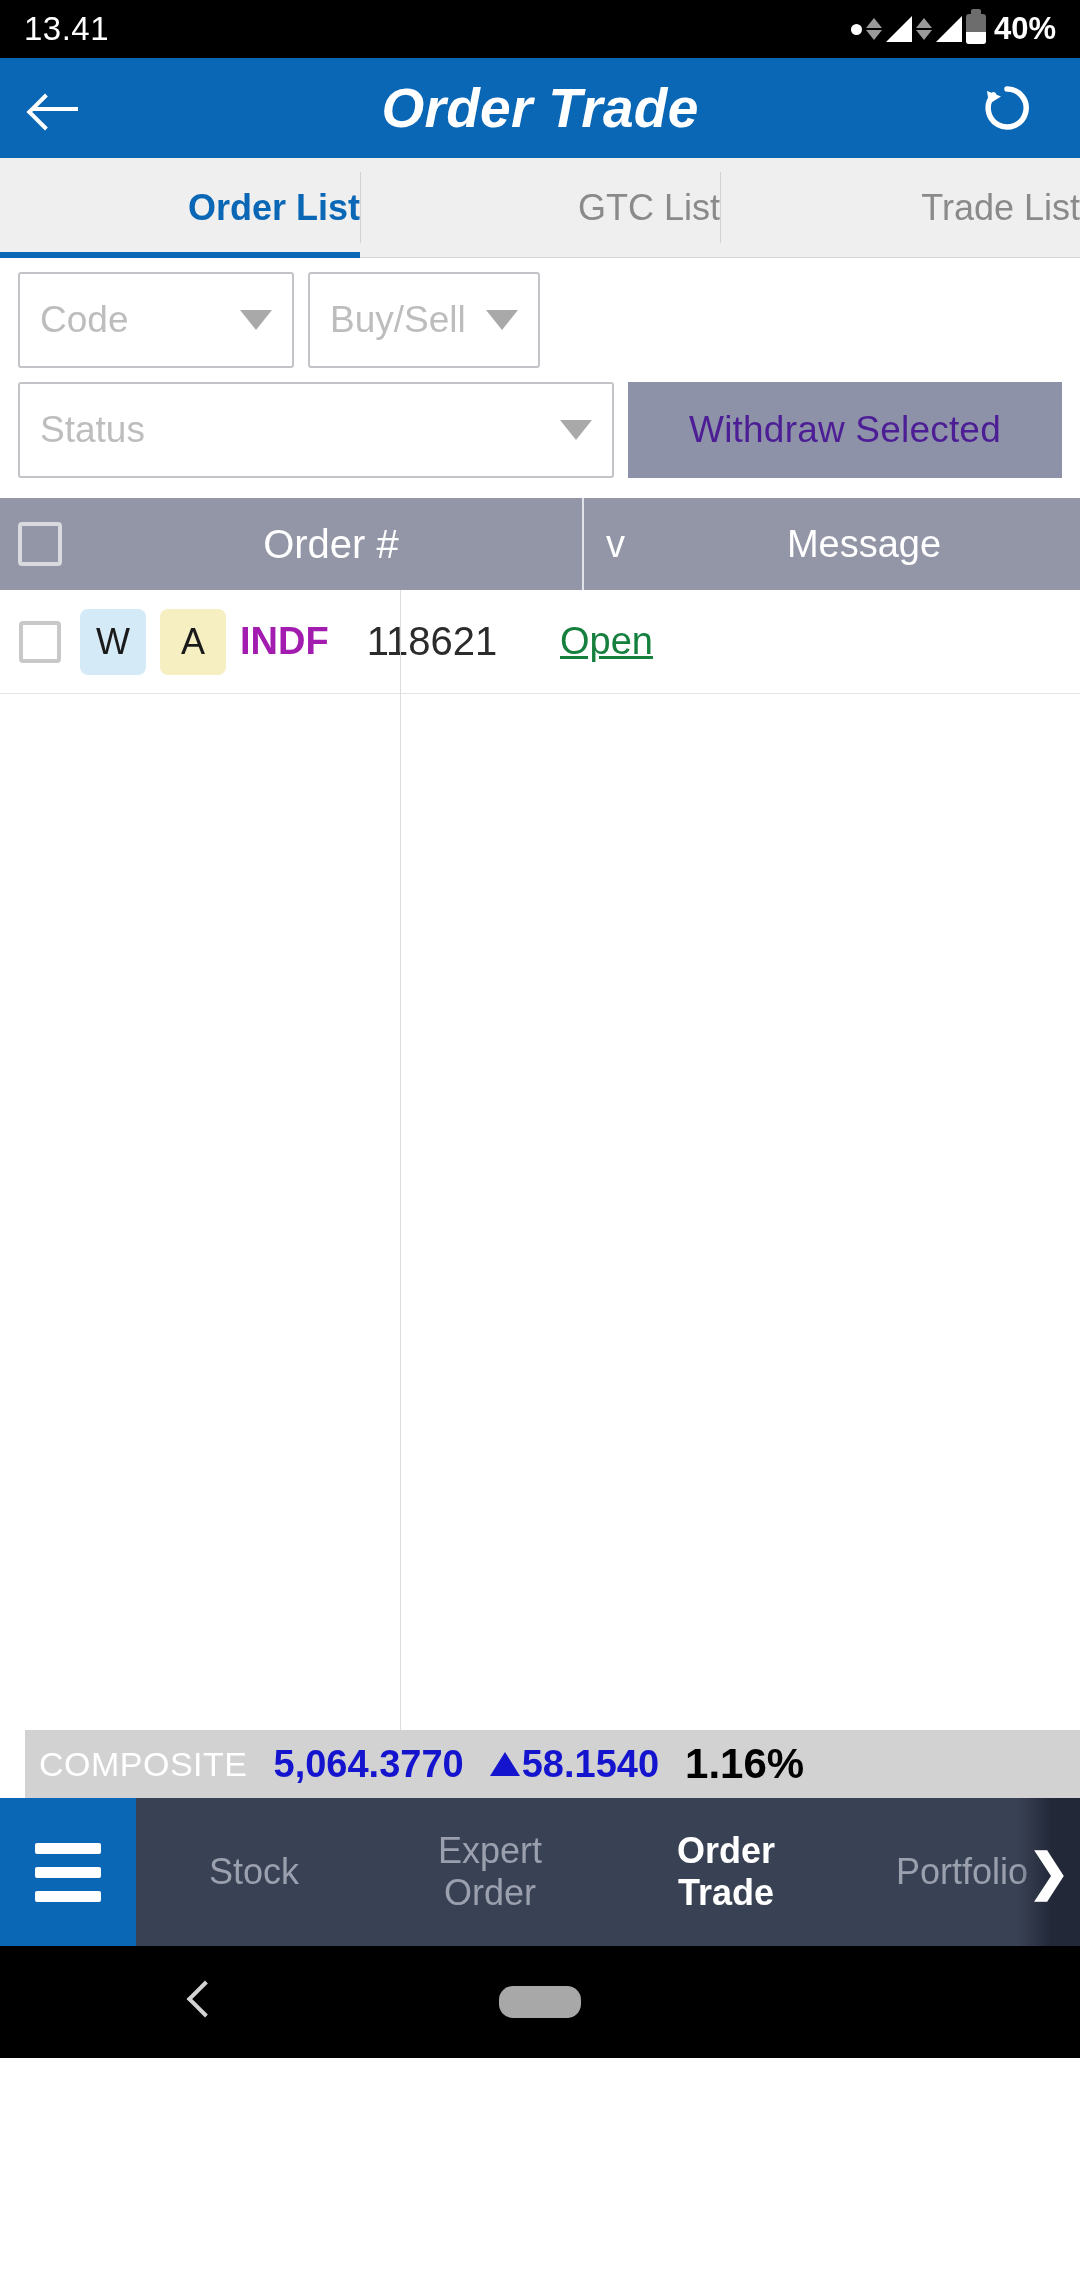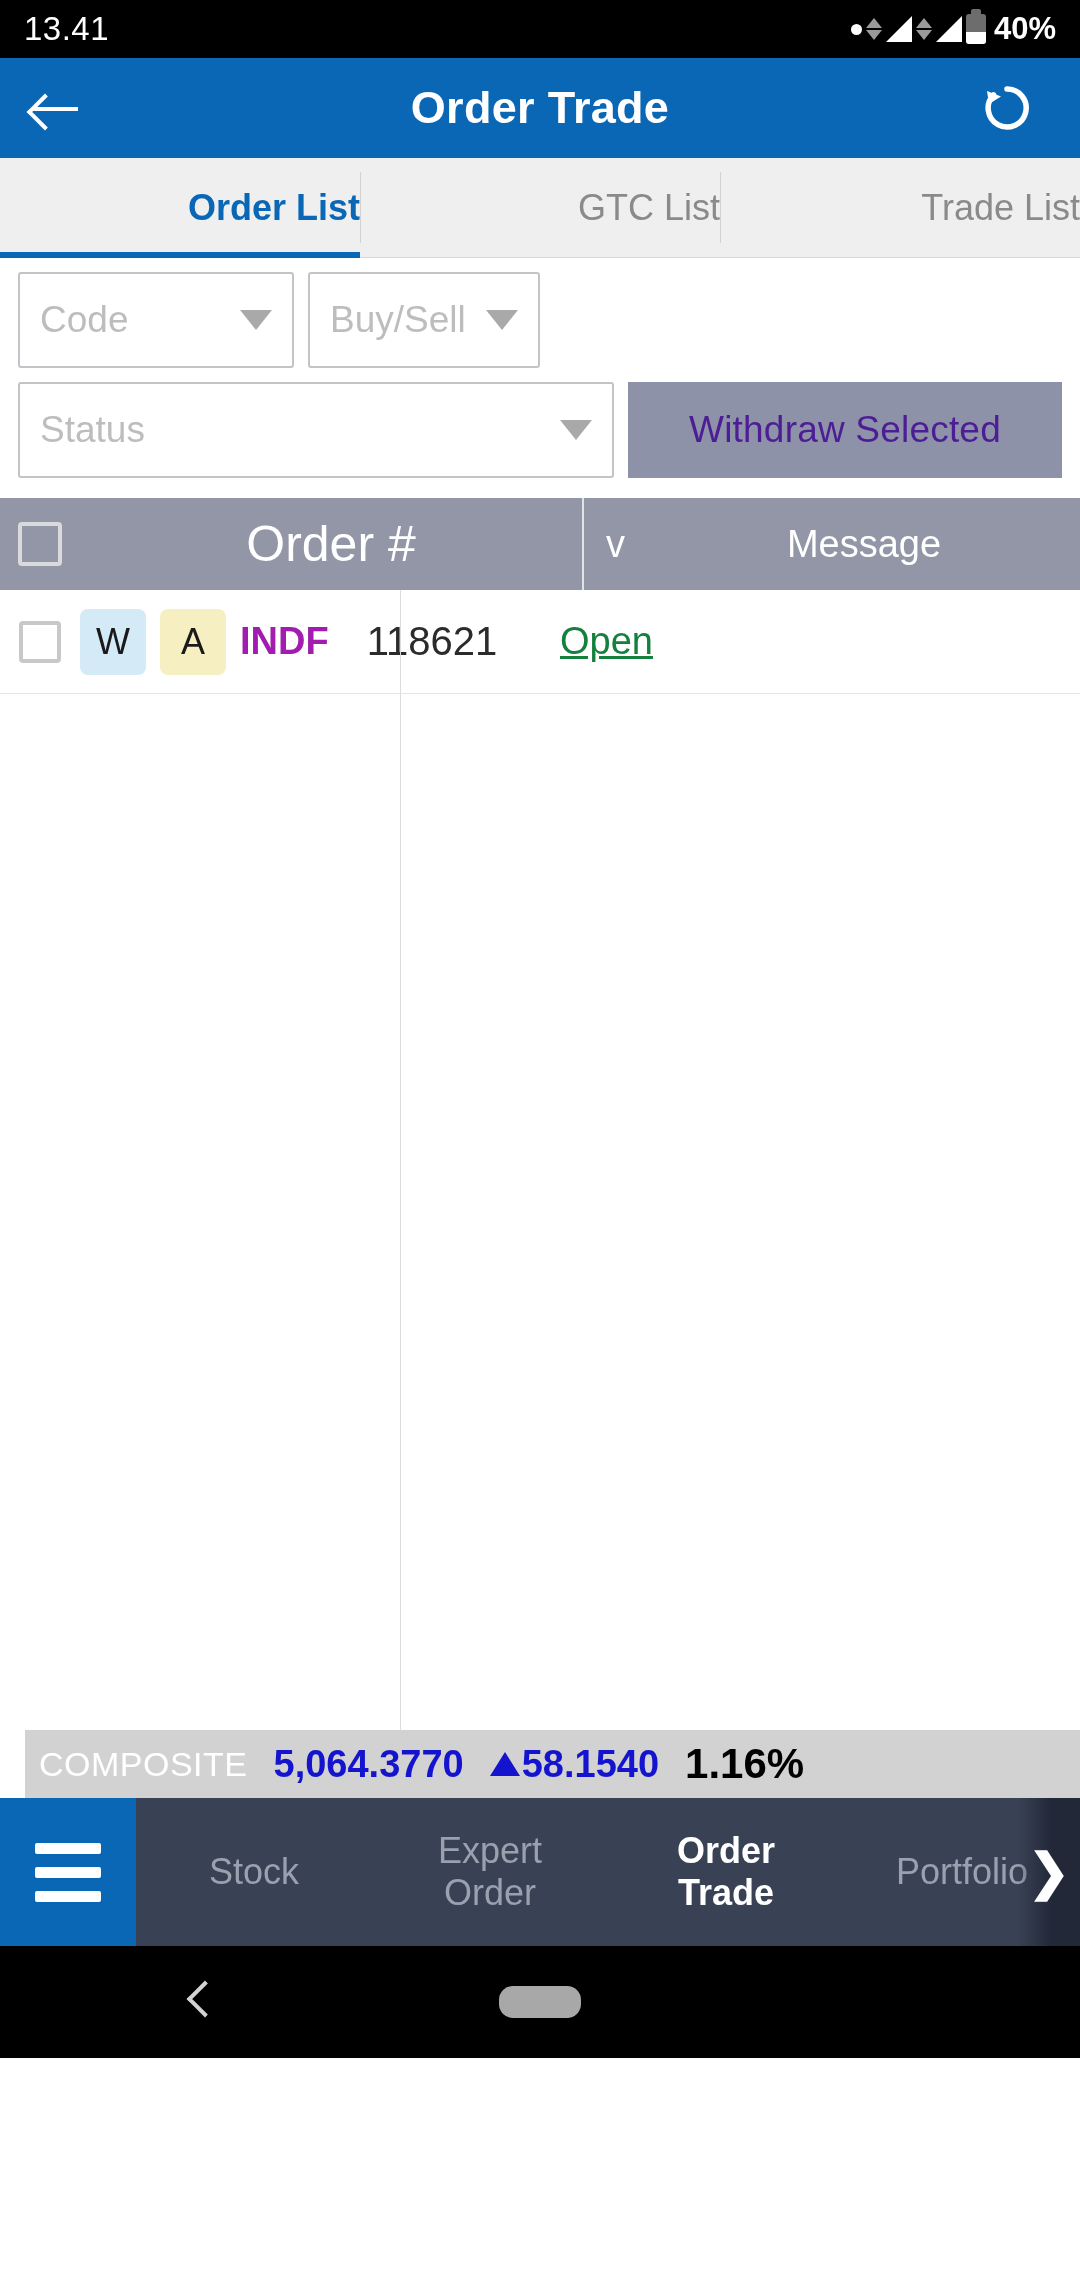--- a/index.html
+++ b/index.html
@@ -34,22 +34,23 @@
   .appbar {
     height:100px; background:#0a67b5; position:relative;
     display:flex; align-items:center;
   }
   .back-btn { width:110px; height:100px; display:flex; align-items:center; justify-content:center; }
   .back-arrow { width:46px; height:36px; position:relative; }
   .back-arrow::before { content:""; position:absolute; top:17px; left:0; width:46px; height:4px; background:#fff; }
   .back-arrow::after { content:""; position:absolute; top:9px; left:0; width:22px; height:22px; border-left:4px solid #fff; border-bottom:4px solid #fff; transform:rotate(45deg); }
   .appbar-title {
     position:absolute; left:0; right:0; text-align:center;
-    color:#fff; font-size:45px; font-weight:700; letter-spacing:.3px;
+    color:#fff; font-size:55px; font-weight:700; letter-spacing:.3px;
     pointer-events:none;
+    font-style:italic;
   }
   .refresh-btn { position:absolute; right:18px; top:0; width:110px; height:100px; display:flex; align-items:center; justify-content:center; }
 
   
   .tabs { height:100px; background:#efefef; display:flex; border-bottom:1px solid #d6d6d6; }
   .tab {
     flex:1; display:flex; align-items:center; justify-content:flex-end;
     font-size:36px; color:#8a8a8a; position:relative;
   }
   .tab + .tab::before { content:""; position:absolute; left:0; top:14px; bottom:14px; width:1px; background:#d2d2d2; }
@@ -78,21 +79,21 @@
     font-size:37px; letter-spacing:.2px;
   }
 
   
   .thead {
     height:92px; background:#9296a6; color:#fff;
     display:flex; align-items:center;
   }
   .th-chk { width:80px; display:flex; align-items:center; justify-content:center; }
   .chk-box { width:44px; height:44px; border:4px solid #d9dade; border-radius:4px; background:transparent; }
-  .th-order { width:502px; text-align:center; font-size:50px; }
+  .th-order { width:502px; text-align:center; font-size:40px; }
   .th-v { width:66px; font-size:38px; padding-left:22px; border-left:2px solid #e2e3e8; box-sizing:border-box; height:92px; display:flex; align-items:center;}
   .th-msg { flex:1; text-align:center; font-size:38px; }
 
   .trow {
     height:104px; background:#fff; display:flex; align-items:center;
     border-bottom:1px solid #e4e4e4;
   }
   .td-chk { width:80px; display:flex; align-items:center; justify-content:center; }
   .row-chk { width:42px; height:42px; border:4px solid #c8c8c8; border-radius:4px; background:#fff; }
   .badge {

